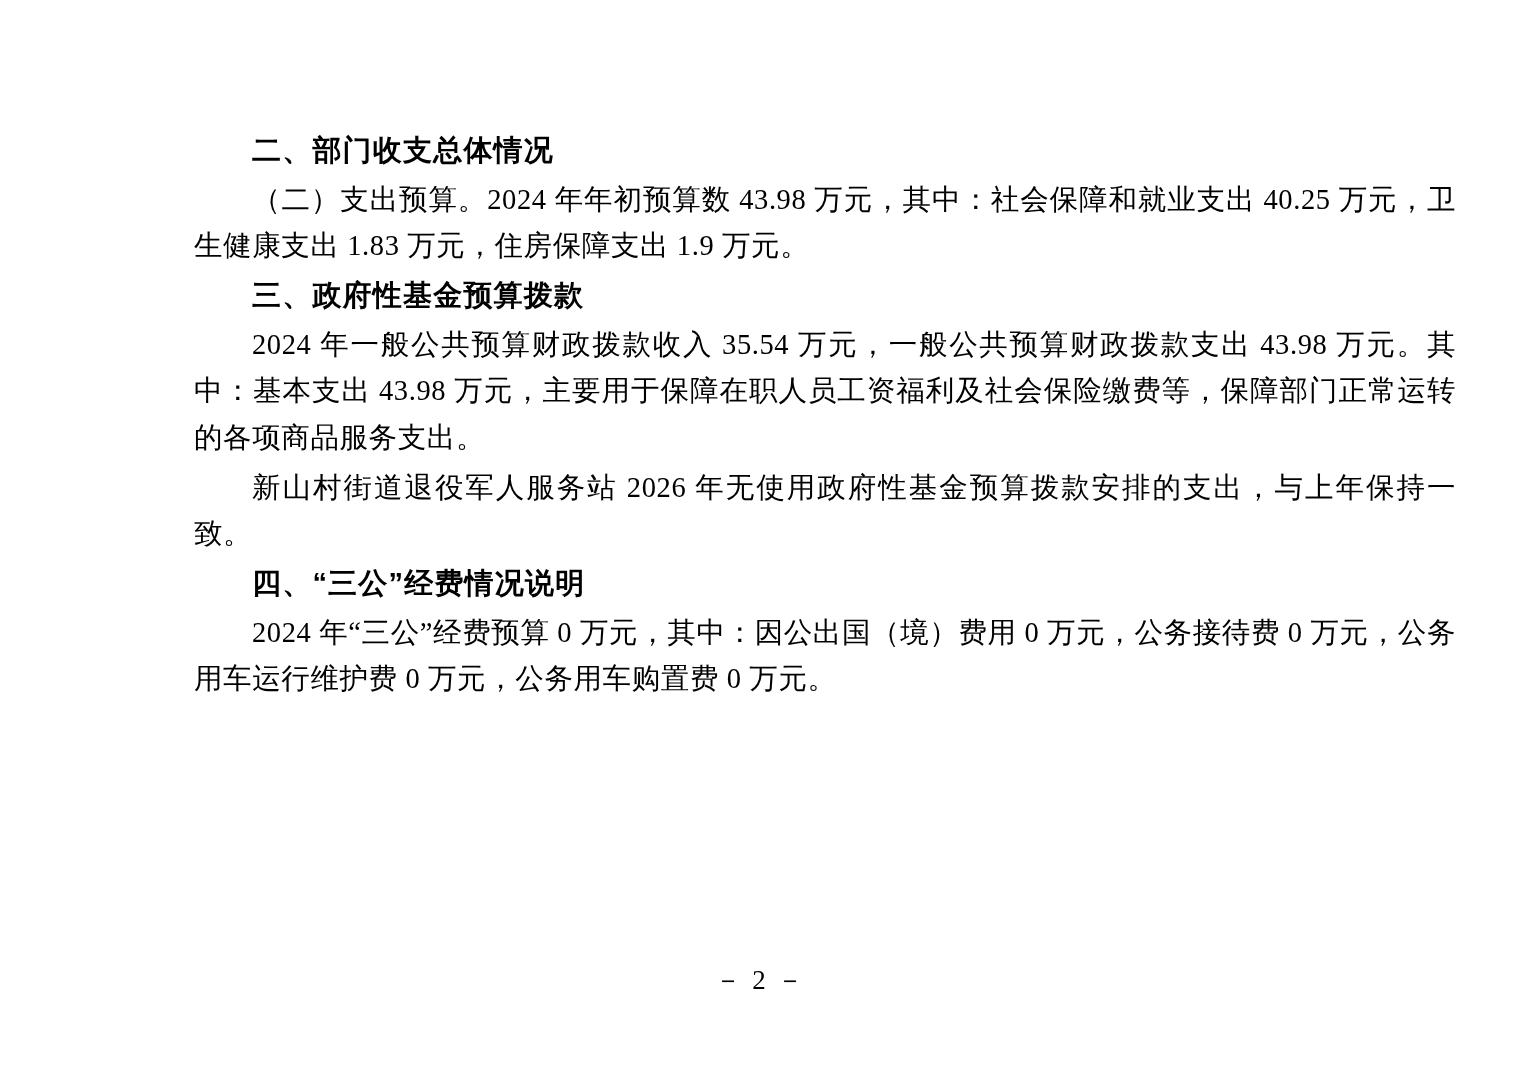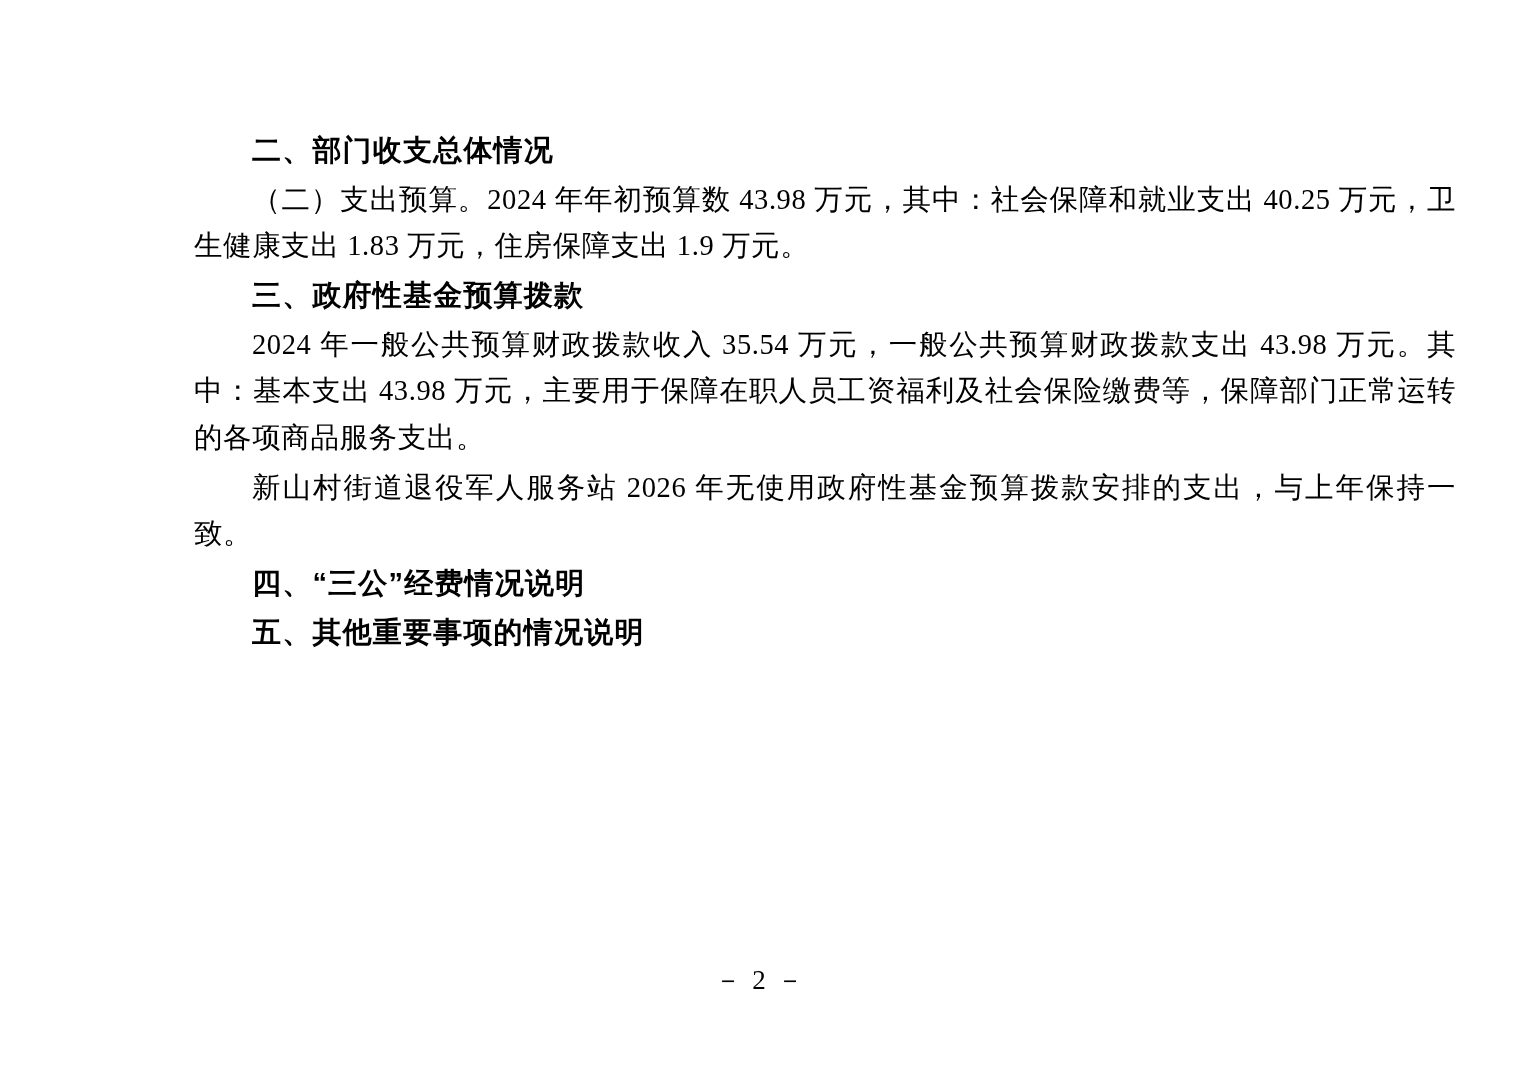--- a/index.html
+++ b/index.html
@@ -70,19 +70,19 @@
     <div class="para">（二）支出预算。2024 年年初预算数 43.98 万元，其中：社会保障和就业支出 40.25 万元，卫生健康支出 1.83 万元，住房保障支出 1.9 万元。</div>
 
     <div class="heading">三、政府性基金预算拨款</div>
 
     <div class="para">2024 年一般公共预算财政拨款收入 35.54 万元，一般公共预算财政拨款支出 43.98 万元。其中：基本支出 43.98 万元，主要用于保障在职人员工资福利及社会保险缴费等，保障部门正常运转的各项商品服务支出。</div>
 
     <div class="para">新山村街道退役军人服务站 2026 年无使用政府性基金预算拨款安排的支出，与上年保持一致。</div>
 
     <div class="heading">四、“三公”经费情况说明</div>
 
+    <div class="para">2024 年“三公”经费预算 0 万元，其中：因公出国（境）费用 0 万元，公务接待费 0 万元，公务用车运行维护费 0 万元，公务用车购置费 0 万元。</div>
 
-    <div class="heading">五、其他重要事项的情况说明</div>
 
   </div>
 
   <div class="pagenum">－ 2 －</div>
 </div>
 
 </body></html>

